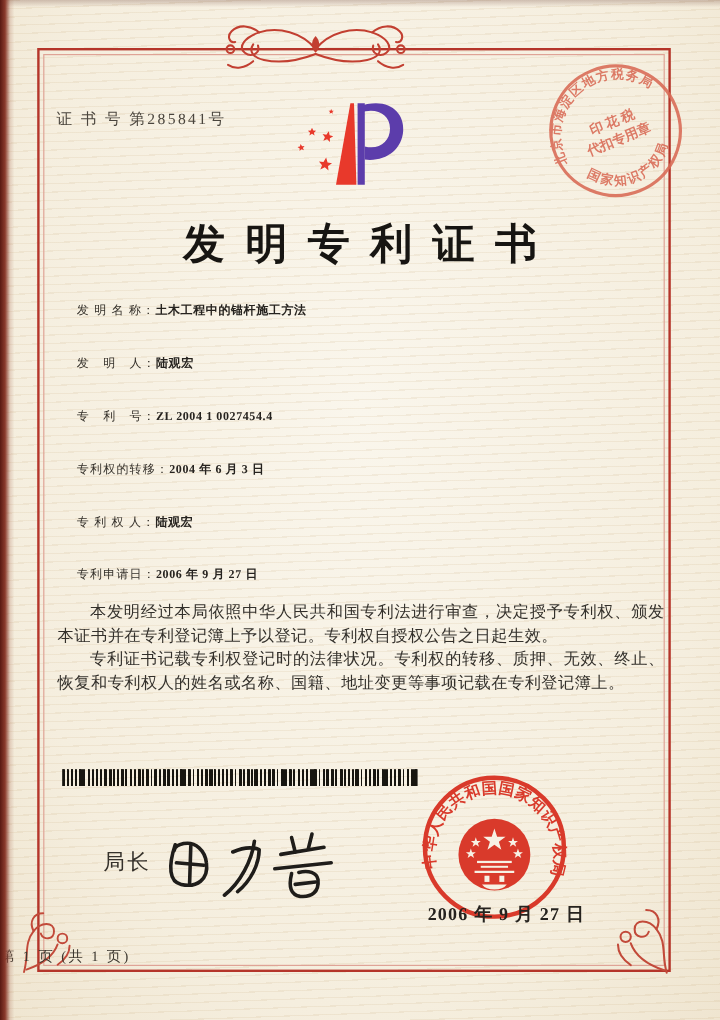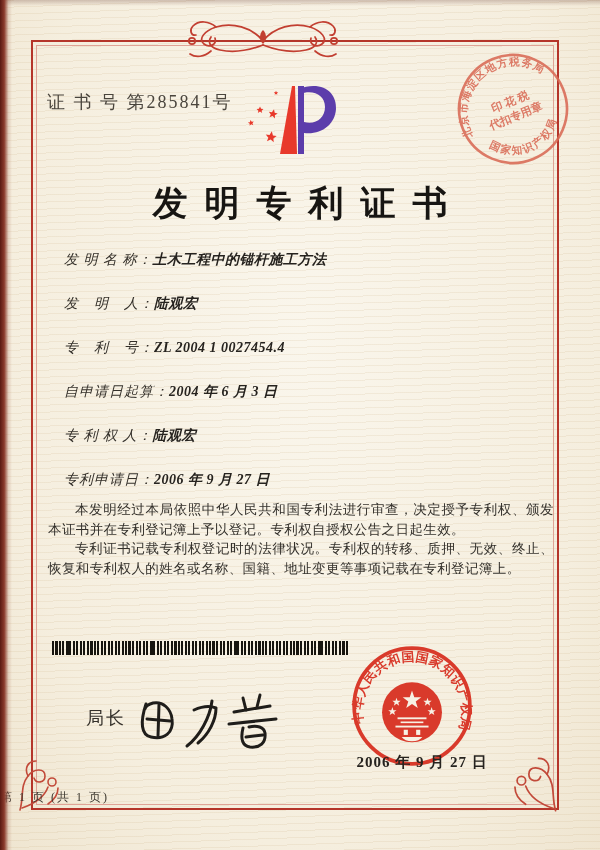--- a/index.html
+++ b/index.html
@@ -15,27 +15,27 @@
   }
   .edge-left{position:absolute;left:0;top:0;width:12px;height:850px;
     background:linear-gradient(90deg,#591912 0%,#8a3a2c 35%,rgba(170,110,90,0.25) 70%,rgba(0,0,0,0) 100%);}
   .edge-top{position:absolute;left:0;top:0;width:600px;height:6px;
     background:linear-gradient(180deg,rgba(90,40,30,0.25),rgba(0,0,0,0));}
   .border-outer{position:absolute;left:31px;top:40px;width:524px;height:766px;
     border:2px solid #b5352a;}
   .border-inner{position:absolute;left:3px;top:3px;right:3px;bottom:3px;
     border:1px solid #dfa396;}
   .ornament{position:absolute;pointer-events:none;}
-  .cert-no{position:absolute;left:47px;top:90px;font-size:18px;letter-spacing:2px;color:#4a453d;}
+  .cert-no{position:absolute;left:47px;top:90px;font-size:13px;letter-spacing:2px;color:#4a453d;}
   .logo{position:absolute;left:238px;top:78px;}
   .tax-stamp{position:absolute;left:452px;top:48px;opacity:0.88;}
   .title{position:absolute;left:0;top:180px;width:600px;text-align:center;
     font-size:35px;font-weight:bold;letter-spacing:17px;text-indent:17px;color:#171512;}
   .fields{position:absolute;left:64px;top:252px;width:470px;}
-  .field-row{margin:0 0 29px 0;font-size:14px;line-height:15px;white-space:nowrap;font-style:italic;}
+  .field-row{margin:0 0 29px 0;font-size:10px;line-height:15px;white-space:nowrap;}
   .field-label{letter-spacing:1px;color:#34302a;}
   .field-value{color:#26231f;font-weight:600;letter-spacing:0.5px;}
   .body-text{position:absolute;left:48px;top:500px;width:506px;
     font-size:13.5px;line-height:19.5px;text-align:justify;color:#33302b;}
   .body-text p{margin:0;text-indent:2em;letter-spacing:0.4px;}
   .barcode{position:absolute;left:52px;top:641px;width:296px;height:14px;
     background:
       repeating-linear-gradient(90deg,#17150f 0px,#17150f 1.5px,rgba(0,0,0,0) 1.5px,rgba(0,0,0,0) 3.5px),
       repeating-linear-gradient(90deg,#17150f 0px,#17150f 2px,rgba(0,0,0,0) 2px,rgba(0,0,0,0) 7px),
       repeating-linear-gradient(90deg,rgba(0,0,0,0) 0px,rgba(0,0,0,0) 4px,#17150f 4px,#17150f 5.5px,rgba(0,0,0,0) 5.5px,rgba(0,0,0,0) 12px);}
@@ -124,21 +124,21 @@
       <text x="60" y="71" text-anchor="middle" font-size="11" font-weight="bold">代扣专用章</text>
     </g>
   </svg>
 
   <div class="title">发明专利证书</div>
 
   <div class="fields">
     <p class="field-row"><span class="field-label">发 明 名 称：</span><span class="field-value">土木工程中的锚杆施工方法</span></p>
     <p class="field-row"><span class="field-label">发　明　人：</span><span class="field-value">陆观宏</span></p>
     <p class="field-row"><span class="field-label">专　利　号：</span><span class="field-value">ZL 2004 1 0027454.4</span></p>
-    <p class="field-row"><span class="field-label">自申请日起算：</span><span class="field-value">2004 年 6 月 3 日</span></p>
+    <p class="field-row"><span class="field-label">专利权的转移：</span><span class="field-value">2004 年 6 月 3 日</span></p>
     <p class="field-row"><span class="field-label">专 利 权 人：</span><span class="field-value">陆观宏</span></p>
     <p class="field-row"><span class="field-label">专利申请日：</span><span class="field-value">2006 年 9 月 27 日</span></p>
   </div>
 
   <div class="body-text">
     <p>本发明经过本局依照中华人民共和国专利法进行审查，决定授予专利权、颁发本证书并在专利登记簿上予以登记。专利权自授权公告之日起生效。</p>
     <p>专利证书记载专利权登记时的法律状况。专利权的转移、质押、无效、终止、恢复和专利权人的姓名或名称、国籍、地址变更等事项记载在专利登记簿上。</p>
   </div>
 
   <div class="barcode"></div>

